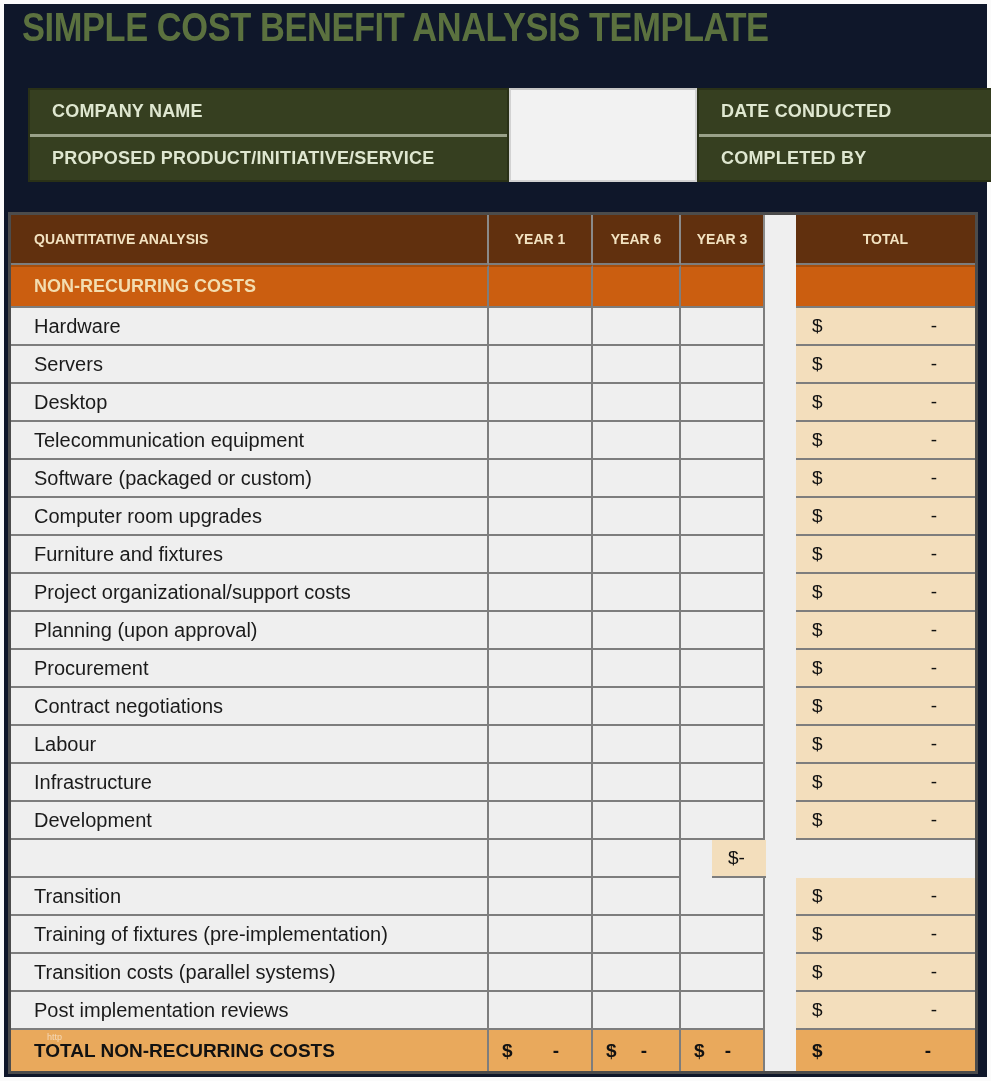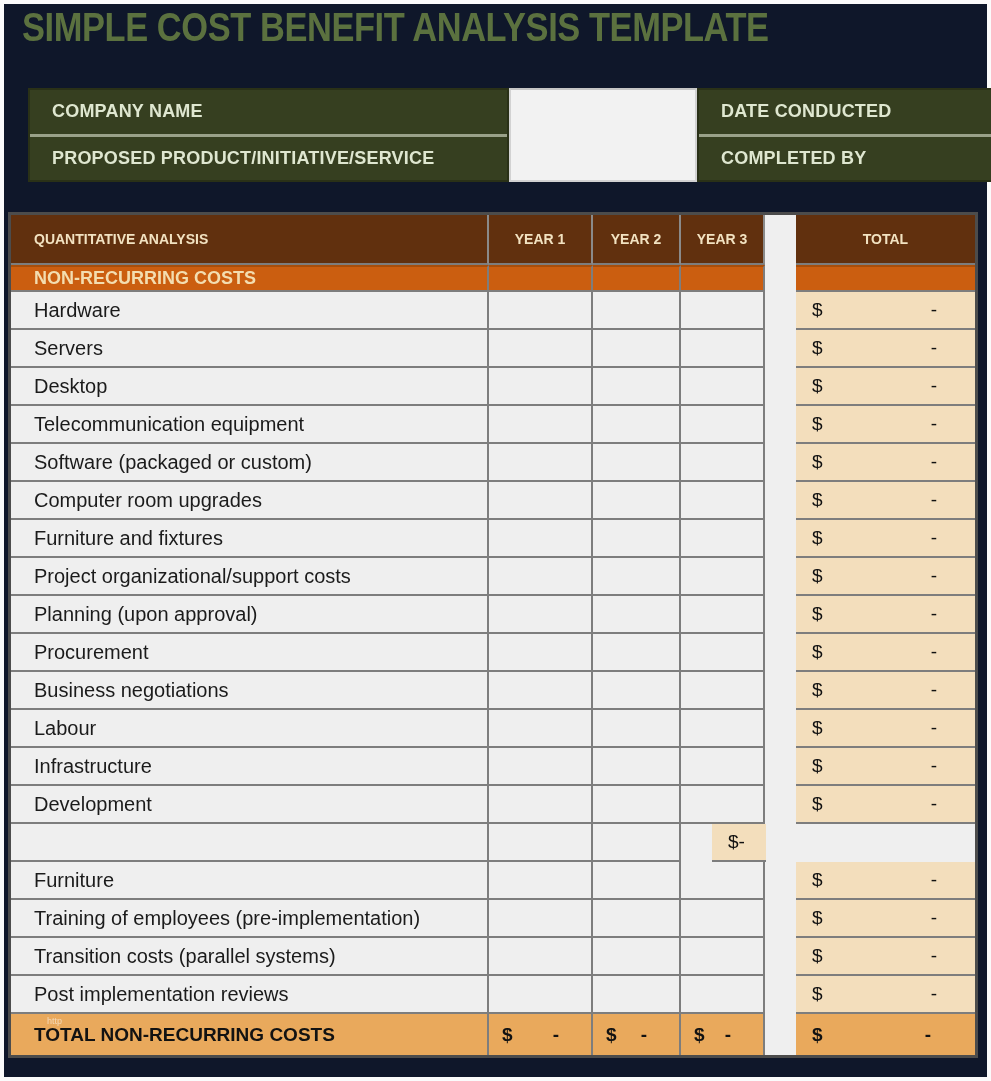--- a/index.html
+++ b/index.html
@@ -97,21 +97,21 @@
     color: #f2e2c1;
     font-weight: bold;
     font-size: 14px;
     justify-content: center;
     border-right-color: #8a8a8a;
   }
   .thead .cell.label-cell { justify-content: flex-start; padding-left: 23px; }
 
   
   .section-row .cell {
-    height: 27px;
+    height: 43px;
     background: #cb5e10;
     border-top: 2px solid #a94e0a;
   }
   .section-row .cell.label-cell {
     color: #f3ddb0;
     font-weight: bold;
     font-size: 18px;
     padding-left: 23px;
   }
 
@@ -181,21 +181,21 @@
       <div class="info-cell first">DATE CONDUCTED</div>
       <div class="info-cell">COMPLETED BY</div>
     </div>
   </div>
 
   <div class="cba-table">
 
     <div class="trow thead">
       <div class="cell label-cell">QUANTITATIVE ANALYSIS</div>
       <div class="cell">YEAR 1</div>
-      <div class="cell">YEAR 2</div>
+      <div class="cell">YEAR 6</div>
       <div class="cell">YEAR 3</div>
       <div class="cell">TOTAL</div>
     </div>
 
     <div class="trow section-row">
       <div class="cell label-cell">NON-RECURRING COSTS</div>
       <div class="cell"></div>
       <div class="cell"></div>
       <div class="cell"></div>
       <div class="cell"></div>
@@ -327,21 +327,21 @@
     <div class="cell"></div>
     <div class="cell"></div>
     <div class="cell total-cell">
       <span class="currency">$</span>
       <span class="dash">-</span>
     </div>
   </div>
 
   <div class="trow data-row">
     <div class="cell label-cell">
-            <span class="row-label-text">Business negotiations</span>
+            <span class="row-label-text">Contract negotiations</span>
           </div>
     <div class="cell"></div>
     <div class="cell"></div>
     <div class="cell"></div>
     <div class="cell total-cell">
       <span class="currency">$</span>
       <span class="dash">-</span>
     </div>
   </div>
 
@@ -389,34 +389,34 @@
     <div class="cell"></div>
     <div class="cell"></div>
     <div class="cell total-cell">
       <span class="currency">$</span>
       <span class="dash">-</span>
     </div>
   </div>
 
   <div class="trow data-row">
     <div class="cell label-cell">
-            <span class="row-label-text">Furniture</span>
-          </div>
-    <div class="cell"></div>
-    <div class="cell"></div>
-    <div class="cell"></div>
-    <div class="cell total-cell">
-      <span class="currency">$</span>
-      <span class="dash">-</span>
-    </div>
-  </div>
-
-  <div class="trow data-row">
-    <div class="cell label-cell">
-            <span class="row-label-text">Training of employees (pre-implementation)</span>
+            <span class="row-label-text">Transition</span>
+          </div>
+    <div class="cell"></div>
+    <div class="cell"></div>
+    <div class="cell"></div>
+    <div class="cell total-cell">
+      <span class="currency">$</span>
+      <span class="dash">-</span>
+    </div>
+  </div>
+
+  <div class="trow data-row">
+    <div class="cell label-cell">
+            <span class="row-label-text">Training of fixtures (pre-implementation)</span>
           </div>
     <div class="cell"></div>
     <div class="cell"></div>
     <div class="cell"></div>
     <div class="cell total-cell">
       <span class="currency">$</span>
       <span class="dash">-</span>
     </div>
   </div>
 

